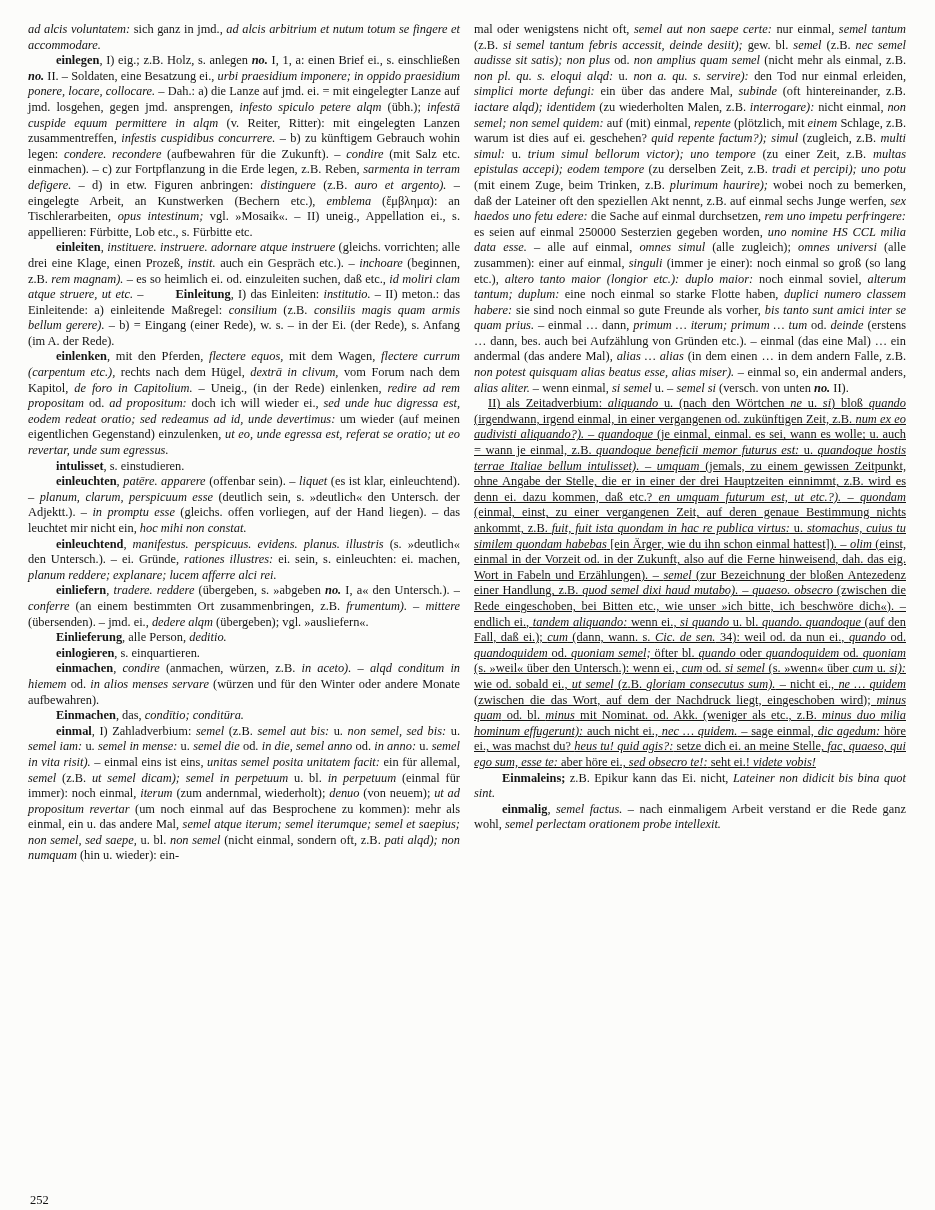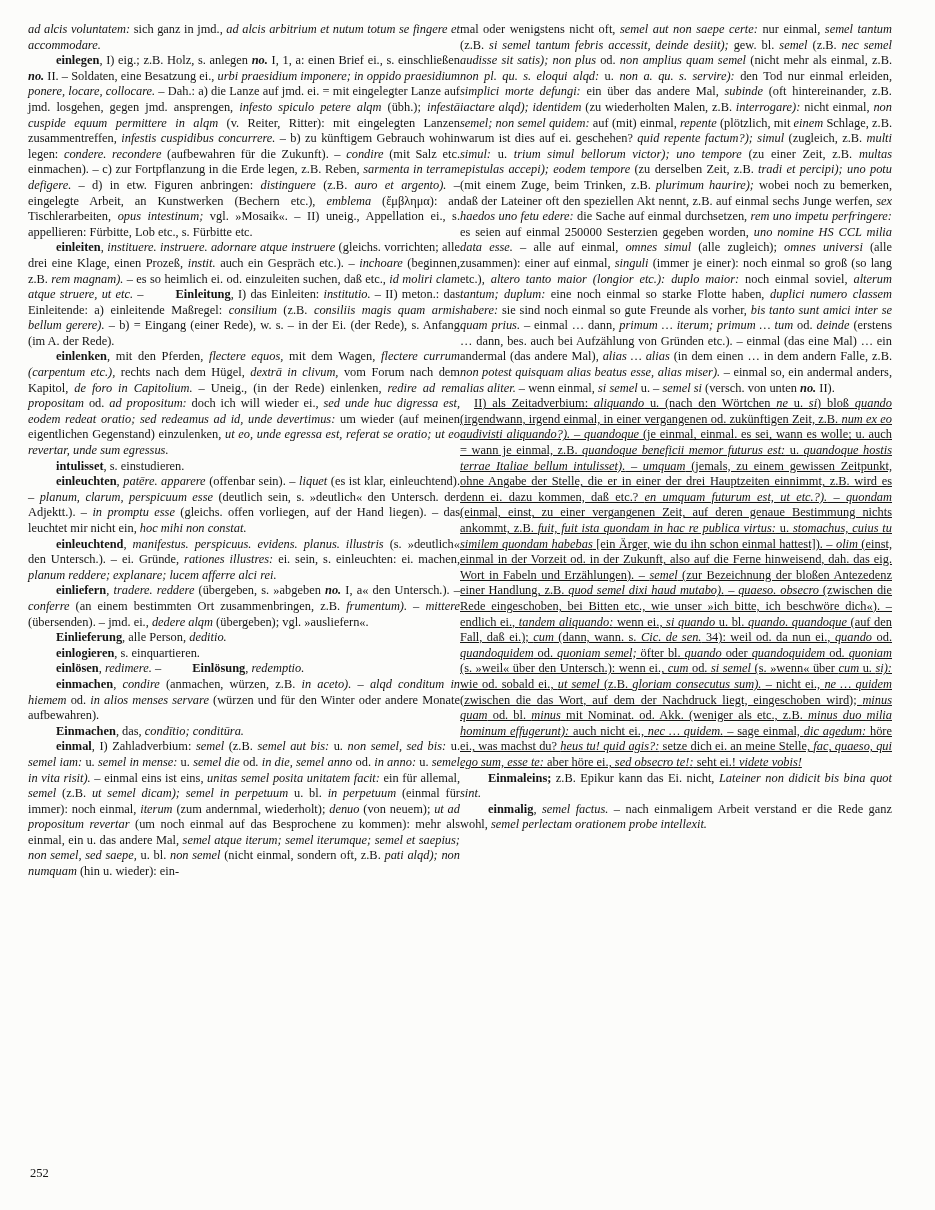--- a/index.html
+++ b/index.html
@@ -14,20 +14,21 @@
     margin: 0 auto;
     background: #fcfcfa;
     color: #141414;
     box-sizing: border-box;
     padding: 22px 28px 0 28px;
     overflow: hidden;
     font-family: "Liberation Serif", "DejaVu Serif", serif;
   }
   .columns {
     display: flex;
+    gap: 14px;
   }
   .col {
     width: 432px;
     font-size: 12.4px;
     line-height: 15.6px;
     text-align: justify;
     hyphens: auto;
     -webkit-hyphens: auto;
   }
   p.para {
@@ -37,21 +38,21 @@
   p.para.indent {
     text-indent: 14px;
     text-decoration: underline;
   }
   .fb  { font-weight: bold; margin-left: 28px; }
   .fi  { font-style: italic; }
   .fbi { font-weight: bold; font-style: italic; }
   .page-number {
     position: absolute;
     left: 30px;
-    bottom: 29px;
+    bottom: 2px;
     font-size: 12.5px;
     background: #fcfcfa;
     padding: 1px 4px 0 0;
   }
 </style>
 </head>
 <body>
 
 <div class="page">
   <div class="columns">
@@ -59,21 +60,20 @@
         <p class="para"><span class="fi">ad alcis voluntatem:</span><span> sich ganz in jmd., </span><span class="fi">ad alcis arbitrium et nutum totum se fingere et accommodare.</span></p>
         <p class="para"><span class="fb">einlegen</span><span>, I) eig.; z.B. Holz, s. anlegen </span><span class="fbi">no.</span><span> I, 1, a: einen Brief ei., s. einschließen </span><span class="fbi">no.</span><span> II. – Soldaten, eine Besatzung ei., </span><span class="fi">urbi praesidium imponere; in oppido praesidium ponere, locare, collocare.</span><span> – Dah.: a) die Lanze auf jmd. ei. = mit eingelegter Lanze auf jmd. losgehen, gegen jmd. ansprengen, </span><span class="fi">infesto spiculo petere alqm</span><span> (übh.); </span><span class="fi">infestā cuspide equum permittere in alqm</span><span> (v. Reiter, Ritter): mit eingelegten Lanzen zusammentreffen, </span><span class="fi">infestis cuspidibus concurrere.</span><span> – b) zu künftigem Gebrauch wohin legen: </span><span class="fi">condere. recondere</span><span> (aufbewahren für die Zukunft). – </span><span class="fi">condire</span><span> (mit Salz etc. einmachen). – c) zur Fortpflanzung in die Erde legen, z.B. Reben, </span><span class="fi">sarmenta in terram defigere.</span><span> – d) in etw. Figuren anbringen: </span><span class="fi">distinguere</span><span> (z.B. </span><span class="fi">auro et argento).</span><span> – eingelegte Arbeit, an Kunstwerken (Bechern etc.), </span><span class="fi">emblema</span><span> (ἔμβλημα): an Tischlerarbeiten, </span><span class="fi">opus intestinum;</span><span> vgl. »Mosaik«. – II) uneig., Appellation ei., s. appellieren: Fürbitte, Lob etc., s. Fürbitte etc.</span></p>
         <p class="para"><span class="fb">einleiten</span><span>, </span><span class="fi">instituere. instruere. adornare atque instruere</span><span> (gleichs. vorrichten; alle drei eine Klage, einen Prozeß, </span><span class="fi">instit.</span><span> auch ein Gespräch etc.). – </span><span class="fi">inchoare</span><span> (beginnen, z.B. </span><span class="fi">rem magnam).</span><span> – es so heimlich ei. od. einzuleiten suchen, daß etc., </span><span class="fi">id moliri clam atque struere, ut etc.</span><span> – </span><span class="fb">Einleitung</span><span>, I) das Einleiten: </span><span class="fi">institutio.</span><span> – II) meton.: das Einleitende: a) einleitende Maßregel: </span><span class="fi">consilium</span><span> (z.B. </span><span class="fi">consiliis magis quam armis bellum gerere).</span><span> – b) = Eingang (einer Rede), w. s. – in der Ei. (der Rede), s. Anfang (im A. der Rede).</span></p>
         <p class="para"><span class="fb">einlenken</span><span>, mit den Pferden, </span><span class="fi">flectere equos,</span><span> mit dem Wagen, </span><span class="fi">flectere currum (carpentum etc.),</span><span> rechts nach dem Hügel, </span><span class="fi">dextrā in clivum,</span><span> vom Forum nach dem Kapitol, </span><span class="fi">de foro in Capitolium.</span><span> – Uneig., (in der Rede) einlenken, </span><span class="fi">redire ad rem propositam</span><span> od. </span><span class="fi">ad propositum:</span><span> doch ich will wieder ei., </span><span class="fi">sed unde huc digressa est, eodem redeat oratio; sed redeamus ad id, unde devertimus:</span><span> um wieder (auf meinen eigentlichen Gegenstand) einzulenken, </span><span class="fi">ut eo, unde egressa est, referat se oratio; ut eo revertar, unde sum egressus.</span></p>
         <p class="para"><span class="fb">intulisset</span><span>, s. einstudieren.</span></p>
         <p class="para"><span class="fb">einleuchten</span><span>, </span><span class="fi">patēre. apparere</span><span> (offenbar sein). – </span><span class="fi">liquet</span><span> (es ist klar, einleuchtend). – </span><span class="fi">planum, clarum, perspicuum esse</span><span> (deutlich sein, s. »deutlich« den Untersch. der Adjektt.). – </span><span class="fi">in promptu esse</span><span> (gleichs. offen vorliegen, auf der Hand liegen). – das leuchtet mir nicht ein, </span><span class="fi">hoc mihi non constat.</span></p>
         <p class="para"><span class="fb">einleuchtend</span><span>, </span><span class="fi">manifestus. perspicuus. evidens. planus. illustris</span><span> (s. »deutlich« den Untersch.). – ei. Gründe, </span><span class="fi">rationes illustres:</span><span> ei. sein, s. einleuchten: ei. machen, </span><span class="fi">planum reddere; explanare; lucem afferre alci rei.</span></p>
         <p class="para"><span class="fb">einliefern</span><span>, </span><span class="fi">tradere. reddere</span><span> (übergeben, s. »abgeben </span><span class="fbi">no.</span><span> I, a« den Untersch.). – </span><span class="fi">conferre</span><span> (an einem bestimmten Ort zusammenbringen, z.B. </span><span class="fi">frumentum).</span><span> – </span><span class="fi">mittere</span><span> (übersenden). – jmd. ei., </span><span class="fi">dedere alqm</span><span> (übergeben); vgl. »ausliefern«.</span></p>
         <p class="para"><span class="fb">Einlieferung</span><span>, alle Person, </span><span class="fi">deditio.</span></p>
         <p class="para"><span class="fb">einlogieren</span><span>, s. einquartieren.</span></p>
-        <p class="para"><span class="fb">einlösen</span><span>, </span><span class="fi">redimere.</span><span> – </span><span class="fb">Einlösung</span><span>, </span><span class="fi">redemptio.</span></p>
         <p class="para"><span class="fb">einmachen</span><span>, </span><span class="fi">condire</span><span> (anmachen, würzen, z.B. </span><span class="fi">in aceto).</span><span> – </span><span class="fi">alqd conditum in hiemem</span><span> od. </span><span class="fi">in alios menses servare</span><span> (würzen und für den Winter oder andere Monate aufbewahren).</span></p>
         <p class="para"><span class="fb">Einmachen</span><span>, das, </span><span class="fi">condītio; conditūra.</span></p>
         <p class="para"><span class="fb">einmal</span><span>, I) Zahladverbium: </span><span class="fi">semel</span><span> (z.B. </span><span class="fi">semel aut bis:</span><span> u. </span><span class="fi">non semel, sed bis:</span><span> u. </span><span class="fi">semel iam:</span><span> u. </span><span class="fi">semel in mense:</span><span> u. </span><span class="fi">semel die</span><span> od. </span><span class="fi">in die, semel anno</span><span> od. </span><span class="fi">in anno:</span><span> u. </span><span class="fi">semel in vita risit).</span><span> – einmal eins ist eins, </span><span class="fi">unitas semel posita unitatem facit:</span><span> ein für allemal, </span><span class="fi">semel</span><span> (z.B. </span><span class="fi">ut semel dicam);</span><span> </span><span class="fi">semel in perpetuum</span><span> u. bl. </span><span class="fi">in perpetuum</span><span> (einmal für immer): noch einmal, </span><span class="fi">iterum</span><span> (zum andernmal, wiederholt); </span><span class="fi">denuo</span><span> (von neuem); </span><span class="fi">ut ad propositum revertar</span><span> (um noch einmal auf das Besprochene zu kommen): mehr als einmal, ein u. das andere Mal, </span><span class="fi">semel atque iterum; semel iterumque; semel et saepius;</span><span> </span><span class="fi">non semel, sed saepe,</span><span> u. bl. </span><span class="fi">non semel</span><span> (nicht einmal, sondern oft, z.B. </span><span class="fi">pati alqd);</span><span> </span><span class="fi">non numquam</span><span> (hin u. wieder): ein-</span></p>
       </div>
     <div class="col">
         <p class="para"><span>mal oder wenigstens nicht oft, </span><span class="fi">semel aut non saepe certe:</span><span> nur einmal, </span><span class="fi">semel tantum</span><span> (z.B. </span><span class="fi">si semel tantum febris accessit, deinde desiit);</span><span> gew. bl. </span><span class="fi">semel</span><span> (z.B. </span><span class="fi">nec semel audisse sit satis);</span><span> </span><span class="fi">non plus</span><span> od. </span><span class="fi">non amplius quam semel</span><span> (nicht mehr als einmal, z.B. </span><span class="fi">non pl. qu. s. eloqui alqd:</span><span> u. </span><span class="fi">non a. qu. s. servire):</span><span> den Tod nur einmal erleiden, </span><span class="fi">simplici morte defungi:</span><span> ein über das andere Mal, </span><span class="fi">subinde</span><span> (oft hintereinander, z.B. </span><span class="fi">iactare alqd);</span><span> </span><span class="fi">identidem</span><span> (zu wiederholten Malen, z.B. </span><span class="fi">interrogare):</span><span> nicht einmal, </span><span class="fi">non semel; non semel quidem:</span><span> auf (mit) einmal, </span><span class="fi">repente</span><span> (plötzlich, mit </span><span class="fi">einem</span><span> Schlage, z.B. warum ist dies auf ei. geschehen? </span><span class="fi">quid repente factum?);</span><span> </span><span class="fi">simul</span><span> (zugleich, z.B. </span><span class="fi">multi simul:</span><span> u. </span><span class="fi">trium simul bellorum victor);</span><span> </span><span class="fi">uno tempore</span><span> (zu einer Zeit, z.B. </span><span class="fi">multas epistulas accepi);</span><span> </span><span class="fi">eodem tempore</span><span> (zu derselben Zeit, z.B. </span><span class="fi">tradi et percipi);</span><span> </span><span class="fi">uno potu</span><span> (mit einem Zuge, beim Trinken, z.B. </span><span class="fi">plurimum haurire);</span><span> wobei noch zu bemerken, daß der Lateiner oft den speziellen Akt nennt, z.B. auf einmal sechs Junge werfen, </span><span class="fi">sex haedos uno fetu edere:</span><span> die Sache auf einmal durchsetzen, </span><span class="fi">rem uno impetu perfringere:</span><span> es seien auf einmal 250000 Sesterzien gegeben worden, </span><span class="fi">uno nomine HS CCL milia data esse.</span><span> – alle auf einmal, </span><span class="fi">omnes simul</span><span> (alle zugleich); </span><span class="fi">omnes universi</span><span> (alle zusammen): einer auf einmal, </span><span class="fi">singuli</span><span> (immer je einer): noch einmal so groß (so lang etc.), </span><span class="fi">altero tanto maior (longior etc.): duplo maior:</span><span> noch einmal soviel, </span><span class="fi">alterum tantum; duplum:</span><span> eine noch einmal so starke Flotte haben, </span><span class="fi">duplici numero classem habere:</span><span> sie sind noch einmal so gute Freunde als vorher, </span><span class="fi">bis tanto sunt amici inter se quam prius.</span><span> – einmal … dann, </span><span class="fi">primum … iterum; primum … tum</span><span> od. </span><span class="fi">deinde</span><span> (erstens … dann, bes. auch bei Aufzählung von Gründen etc.). – einmal (das eine Mal) … ein andermal (das andere Mal), </span><span class="fi">alias … alias</span><span> (in dem einen … in dem andern Falle, z.B. </span><span class="fi">non potest quisquam alias beatus esse, alias miser).</span><span> – einmal so, ein andermal anders, </span><span class="fi">alias aliter.</span><span> – wenn einmal, </span><span class="fi">si semel</span><span> u. – </span><span class="fi">semel si</span><span> (versch. von unten </span><span class="fbi">no.</span><span> II).</span></p>
         <p class="para indent"><span>II) als Zeitadverbium: </span><span class="fi">aliquando</span><span> u. (nach den Wörtchen </span><span class="fi">ne</span><span> u. </span><span class="fi">si</span><span>) bloß </span><span class="fi">quando</span><span> (irgendwann, irgend einmal, in einer vergangenen od. zukünftigen Zeit, z.B. </span><span class="fi">num ex eo audivisti aliquando?).</span><span> – </span><span class="fi">quandoque</span><span> (je einmal, einmal. es sei, wann es wolle; u. auch = wann je einmal, z.B. </span><span class="fi">quandoque beneficii memor futurus est:</span><span> u. </span><span class="fi">quandoque hostis terrae Italiae bellum intulisset).</span><span> – </span><span class="fi">umquam</span><span> (jemals, zu einem gewissen Zeitpunkt, ohne Angabe der Stelle, die er in einer der drei Hauptzeiten einnimmt, z.B. wird es denn ei. dazu kommen, daß etc.? </span><span class="fi">en umquam futurum est, ut etc.?).</span><span> – </span><span class="fi">quondam</span><span> (einmal, einst, zu einer vergangenen Zeit, auf deren genaue Bestimmung nichts ankommt, z.B. </span><span class="fi">fuit, fuit ista quondam in hac re publica virtus:</span><span> u. </span><span class="fi">stomachus, cuius tu similem quondam habebas</span><span> [ein Ärger, wie du ihn schon einmal hattest]). – </span><span class="fi">olim</span><span> (einst, einmal in der Vorzeit od. in der Zukunft, also auf die Ferne hinweisend, dah. das eig. Wort in Fabeln und Erzählungen). – </span><span class="fi">semel</span><span> (zur Bezeichnung der bloßen Antezedenz einer Handlung, z.B. </span><span class="fi">quod semel dixi haud mutabo).</span><span> – </span><span class="fi">quaeso. obsecro</span><span> (zwischen die Rede eingeschoben, bei Bitten etc., wie unser »ich bitte, ich beschwöre dich«). – endlich ei., </span><span class="fi">tandem aliquando:</span><span> wenn ei., </span><span class="fi">si quando</span><span> u. bl. </span><span class="fi">quando. quandoque</span><span> (auf den Fall, daß ei.); </span><span class="fi">cum</span><span> (dann, wann. s. </span><span class="fi">Cic. de sen.</span><span> 34): weil od. da nun ei., </span><span class="fi">quando</span><span> od. </span><span class="fi">quandoquidem</span><span> od. </span><span class="fi">quoniam semel;</span><span> öfter bl. </span><span class="fi">quando</span><span> oder </span><span class="fi">quandoquidem</span><span> od. </span><span class="fi">quoniam</span><span> (s. »weil« über den Untersch.): wenn ei., </span><span class="fi">cum</span><span> od. </span><span class="fi">si semel</span><span> (s. »wenn« über </span><span class="fi">cum</span><span> u. </span><span class="fi">si):</span><span> wie od. sobald ei., </span><span class="fi">ut semel</span><span> (z.B. </span><span class="fi">gloriam consecutus sum).</span><span> – nicht ei., </span><span class="fi">ne … quidem</span><span> (zwischen die das Wort, auf dem der Nachdruck liegt, eingeschoben wird); </span><span class="fi">minus quam</span><span> od. bl. </span><span class="fi">minus</span><span> mit Nominat. od. Akk. (weniger als etc., z.B. </span><span class="fi">minus duo milia hominum effugerunt):</span><span> auch nicht ei., </span><span class="fi">nec … quidem.</span><span> – sage einmal, </span><span class="fi">dic agedum:</span><span> höre ei., was machst du? </span><span class="fi">heus tu! quid agis?:</span><span> setze dich ei. an meine Stelle, </span><span class="fi">fac, quaeso, qui ego sum, esse te:</span><span> aber höre ei., </span><span class="fi">sed obsecro te!:</span><span> seht ei.! </span><span class="fi">videte vobis!</span></p>
         <p class="para"><span class="fb">Einmaleins;</span><span> z.B. Epikur kann das Ei. nicht, </span><span class="fi">Lateiner non didicit bis bina quot sint.</span></p>
         <p class="para"><span class="fb">einmalig</span><span>, </span><span class="fi">semel factus.</span><span> – nach einmaligem Arbeit verstand er die Rede ganz wohl, </span><span class="fi">semel perlectam orationem probe intellexit.</span></p>
       </div>

